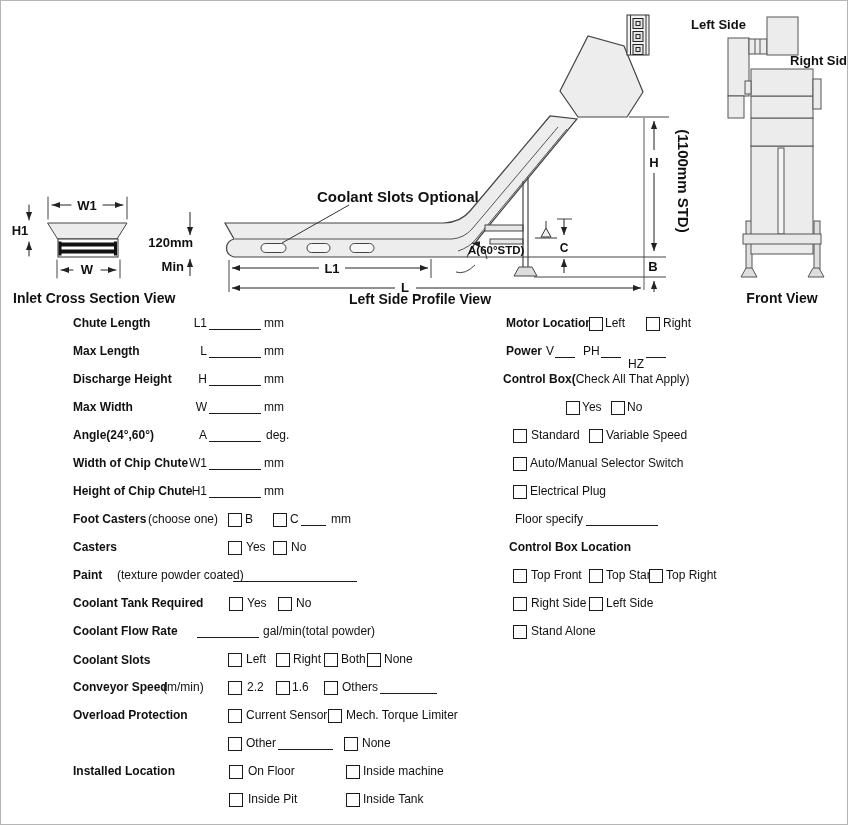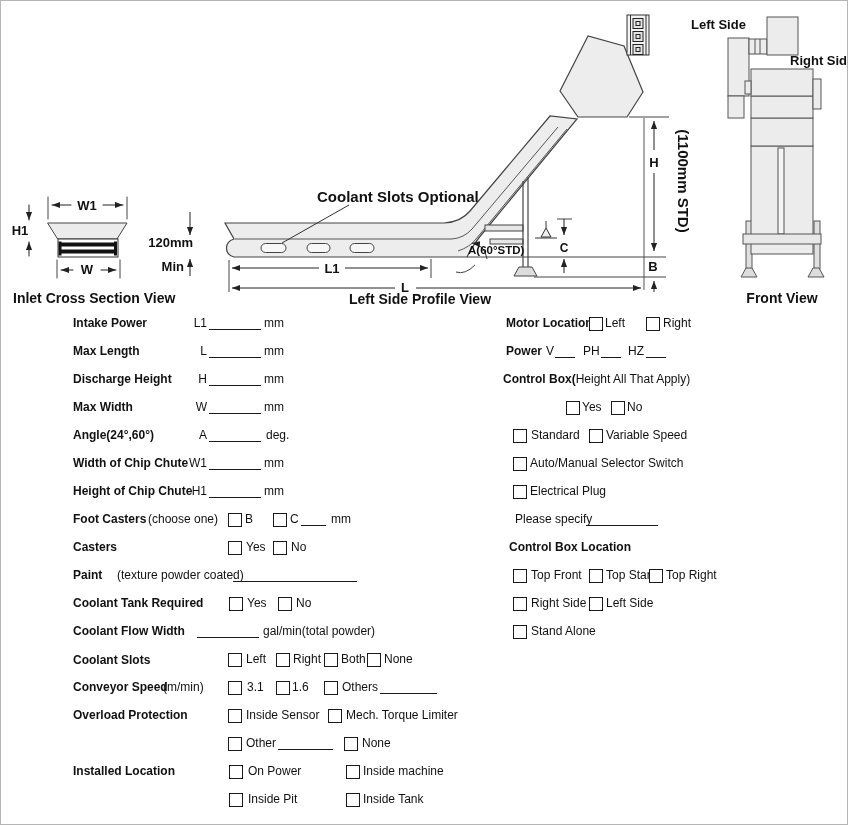--- a/index.html
+++ b/index.html
@@ -150,21 +150,21 @@
       <line x1="759" y1="38" x2="759" y2="53"></line>
       <rect x="766" y="16" width="31" height="38"></rect>
       <text x="690" y="28" font-size="13" font-weight="bold" stroke="none">Left Side</text>
       <text x="789" y="64" font-size="13" font-weight="bold" stroke="none">Right Side</text>
       <text x="781" y="302" text-anchor="middle" font-size="14" font-weight="bold" stroke="none">Front View</text>
     </g>
   </svg>
 
   <div>
 
-    <span class="t b" style="left:72px;top:315px">Intake Power</span>
+    <span class="t b" style="left:72px;top:315px">Chute Length</span>
     <span class="sym" style="left:186px;top:315px">L1</span>
     <span class="ln" style="left:208px;top:328px;width:52px"></span>
     <span class="t" style="left:263px;top:315px">mm</span>
 
     <span class="t b" style="left:72px;top:343px">Max Length</span>
     <span class="sym" style="left:186px;top:343px">L</span>
     <span class="ln" style="left:208px;top:356px;width:52px"></span>
     <span class="t" style="left:263px;top:343px">mm</span>
 
     <span class="t b" style="left:72px;top:371px">Discharge Height</span>
@@ -210,98 +210,98 @@
     <span class="t b" style="left:72px;top:567px">Paint</span>
     <span class="t" style="left:116px;top:567px">(texture powder coated)</span>
     <span class="ln" style="left:232px;top:580px;width:124px"></span>
 
     <span class="t b" style="left:72px;top:595px">Coolant Tank Required</span>
     <span class="cb" style="left:228px;top:596px"></span>
     <span class="t" style="left:246px;top:595px">Yes</span>
     <span class="cb" style="left:277px;top:596px"></span>
     <span class="t" style="left:295px;top:595px">No</span>
 
-    <span class="t b" style="left:72px;top:623px">Coolant Flow Width</span>
+    <span class="t b" style="left:72px;top:623px">Coolant Flow Rate</span>
     <span class="ln" style="left:196px;top:636px;width:62px"></span>
     <span class="t" style="left:262px;top:623px">gal/min(total powder)</span>
 
     <span class="t b" style="left:72px;top:652px">Coolant Slots</span>
     <span class="cb" style="left:227px;top:652px"></span>
     <span class="t" style="left:245px;top:651px">Left</span>
     <span class="cb" style="left:275px;top:652px"></span>
     <span class="t" style="left:292px;top:651px">Right</span>
     <span class="cb" style="left:323px;top:652px"></span>
     <span class="t" style="left:340px;top:651px">Both</span>
     <span class="cb" style="left:366px;top:652px"></span>
     <span class="t" style="left:383px;top:651px">None</span>
 
     <span class="t b" style="left:72px;top:679px">Conveyor Speed</span>
     <span class="t" style="left:162px;top:679px">(m/min)</span>
     <span class="cb" style="left:227px;top:680px"></span>
-    <span class="t" style="left:246px;top:679px">3.1</span>
+    <span class="t" style="left:246px;top:679px">2.2</span>
     <span class="cb" style="left:275px;top:680px"></span>
     <span class="t" style="left:291px;top:679px">1.6</span>
     <span class="cb" style="left:323px;top:680px"></span>
     <span class="t" style="left:341px;top:679px">Others</span>
     <span class="ln" style="left:379px;top:692px;width:57px"></span>
 
     <span class="t b" style="left:72px;top:707px">Overload Protection</span>
     <span class="cb" style="left:227px;top:708px"></span>
-    <span class="t" style="left:245px;top:707px">Inside Sensor</span>
+    <span class="t" style="left:245px;top:707px">Current Sensor</span>
     <span class="cb" style="left:327px;top:708px"></span>
     <span class="t" style="left:345px;top:707px">Mech. Torque Limiter</span>
     <span class="cb" style="left:227px;top:736px"></span>
     <span class="t" style="left:245px;top:735px">Other</span>
     <span class="ln" style="left:277px;top:748px;width:55px"></span>
     <span class="cb" style="left:343px;top:736px"></span>
     <span class="t" style="left:361px;top:735px">None</span>
 
     <span class="t b" style="left:72px;top:763px">Installed Location</span>
     <span class="cb" style="left:228px;top:764px"></span>
-    <span class="t" style="left:247px;top:763px">On Power</span>
+    <span class="t" style="left:247px;top:763px">On Floor</span>
     <span class="cb" style="left:345px;top:764px"></span>
     <span class="t" style="left:362px;top:763px">Inside machine</span>
     <span class="cb" style="left:228px;top:792px"></span>
     <span class="t" style="left:247px;top:791px">Inside Pit</span>
     <span class="cb" style="left:345px;top:792px"></span>
     <span class="t" style="left:362px;top:791px">Inside Tank</span>
 
     <span class="t b" style="left:505px;top:315px">Motor Location</span>
     <span class="cb" style="left:588px;top:316px"></span>
     <span class="t" style="left:604px;top:315px">Left</span>
     <span class="cb" style="left:645px;top:316px"></span>
     <span class="t" style="left:662px;top:315px">Right</span>
 
     <span class="t b" style="left:505px;top:343px">Power</span>
     <span class="t" style="left:545px;top:343px">V</span>
     <span class="ln" style="left:554px;top:356px;width:20px"></span>
     <span class="t" style="left:582px;top:343px">PH</span>
     <span class="ln" style="left:600px;top:356px;width:20px"></span>
-    <span class="t" style="left:627px;top:343px">HZ</span>
+    <span class="t" style="left:627px;top:356px">HZ</span>
     <span class="ln" style="left:645px;top:356px;width:20px"></span>
 
-    <span class="t" style="left:502px;top:371px"><b>Control Box(</b><span>Height All That Apply)</span></span>
+    <span class="t" style="left:502px;top:371px"><b>Control Box(</b><span>Check All That Apply)</span></span>
 
     <span class="cb" style="left:565px;top:400px"></span>
     <span class="t" style="left:581px;top:399px">Yes</span>
     <span class="cb" style="left:610px;top:400px"></span>
     <span class="t" style="left:626px;top:399px">No</span>
 
     <span class="cb" style="left:512px;top:428px"></span>
     <span class="t" style="left:530px;top:427px">Standard</span>
     <span class="cb" style="left:588px;top:428px"></span>
     <span class="t" style="left:605px;top:427px">Variable Speed</span>
 
     <span class="cb" style="left:512px;top:456px"></span>
     <span class="t" style="left:529px;top:455px">Auto/Manual Selector Switch</span>
 
     <span class="cb" style="left:512px;top:484px"></span>
     <span class="t" style="left:529px;top:483px">Electrical Plug</span>
 
-    <span class="t" style="left:514px;top:511px">Please specify</span>
+    <span class="t" style="left:514px;top:511px">Floor specify</span>
     <span class="ln" style="left:585px;top:524px;width:72px"></span>
 
     <span class="t b" style="left:508px;top:539px">Control Box Location</span>
 
     <span class="cb" style="left:512px;top:568px"></span>
     <span class="t" style="left:530px;top:567px">Top Front</span>
     <span class="cb" style="left:588px;top:568px"></span>
     <span class="t" style="left:605px;top:567px">Top Stand</span>
     <span class="cb" style="left:648px;top:568px"></span>
     <span class="t" style="left:665px;top:567px">Top Right</span>

